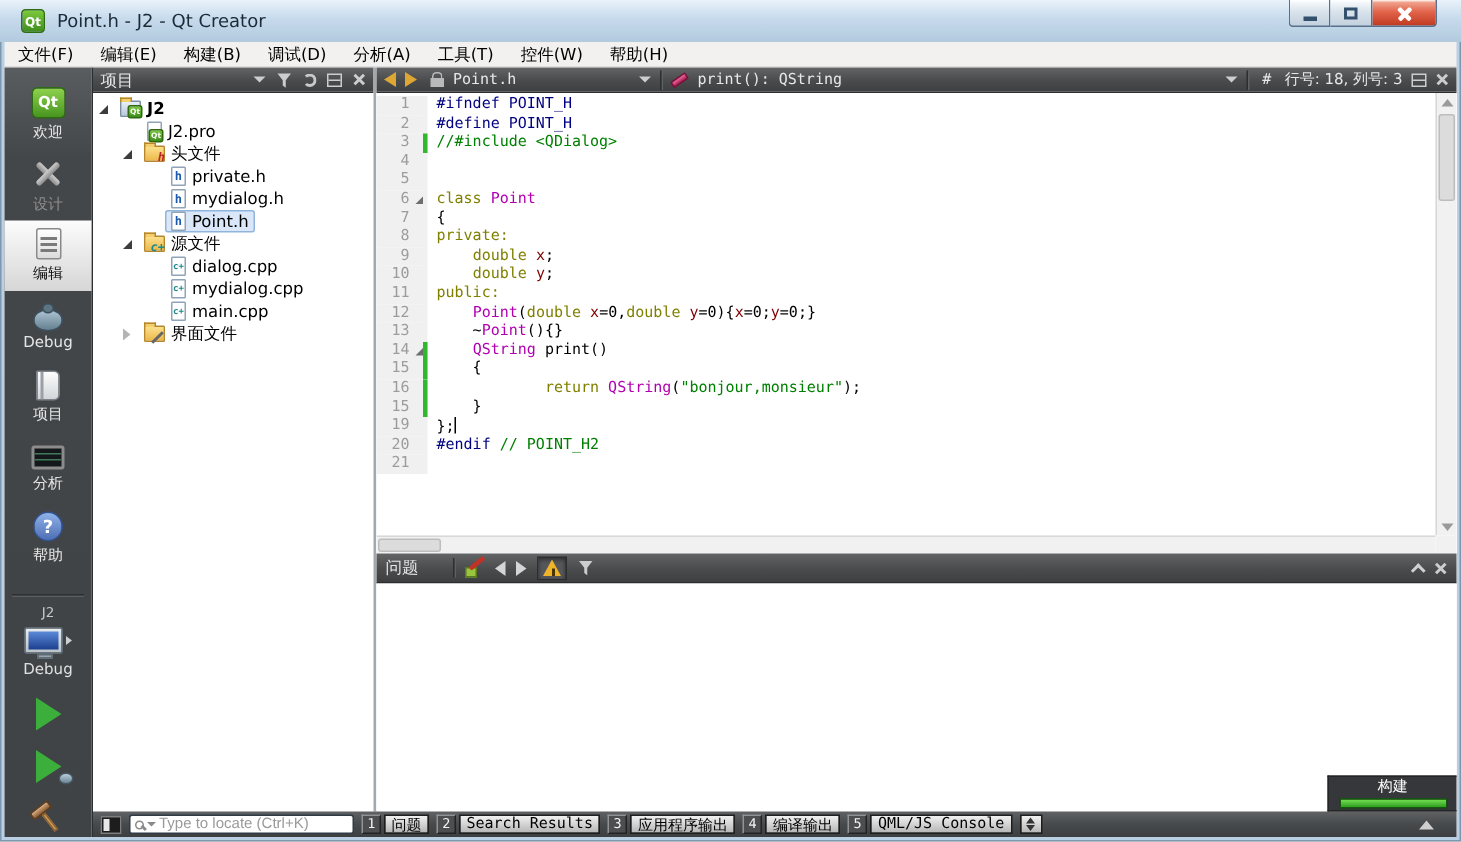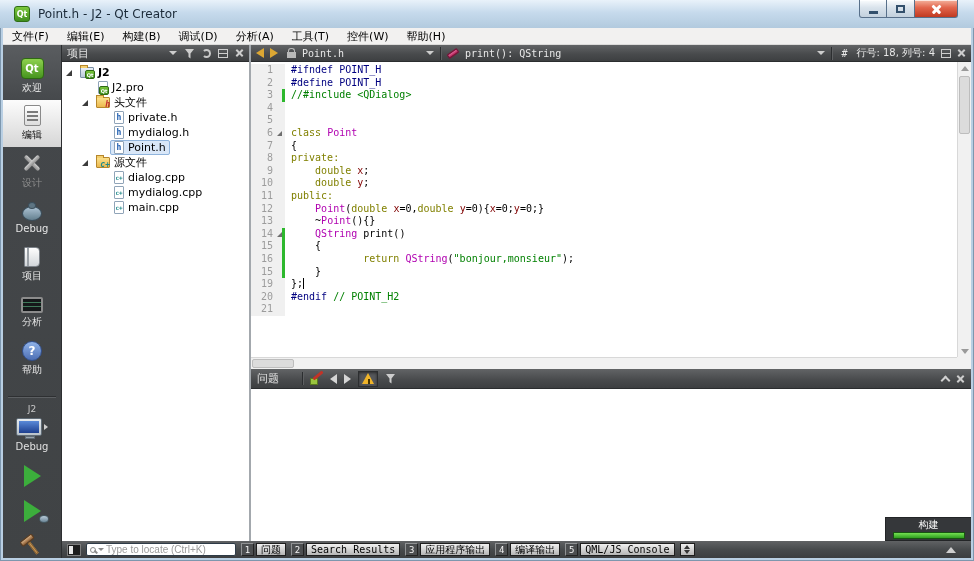--- a/index.html
+++ b/index.html
@@ -223,34 +223,34 @@
     </div>
 
   <div class="app">
 
     <div class="sidebar">
       <div class="modes" id="modes">
           <div class="mode">
             <span class="mi mi-qt-welcome">Qt</span>
             <span>欢迎</span>
           </div>
+          <div class="mode disabled">
+            <span class="mi mi-design">
+              <i class="b1"></i>
+              <i class="b2"></i>
+            </span>
+            <span>设计</span>
+          </div>
           <div class="mode selected">
             <span class="mi mi-edit">
               <i></i>
               <i></i>
               <i></i>
             </span>
             <span>编辑</span>
-          </div>
-          <div class="mode disabled">
-            <span class="mi mi-design">
-              <i class="b1"></i>
-              <i class="b2"></i>
-            </span>
-            <span>设计</span>
           </div>
           <div class="mode">
             <span class="mi mi-debug">
               <i></i>
             </span>
             <span>Debug</span>
           </div>
           <div class="mode">
             <span class="mi mi-projects"></span>
             <span>项目</span>
@@ -379,41 +379,50 @@
               </span>
               <span class="tlabel">mydialog.cpp</span>
             </span>
           </div>
           <div class="trow" style="padding-left: 48px;">
             <span class="row-inner">
               <span class="pg">
                 <b class="pl-c">c+</b>
               </span>
               <span class="tlabel">main.cpp</span>
+            </span>
+          </div>
+          <div class="trow" style="padding-left: 20px;">
+            <span class="arrow-col"></span>
+            <span class="row-inner">
+              <span class="fo">
+                <i class="uslash"></i>
+              </span>
+              <span class="tlabel">界面文件</span>
             </span>
           </div>
         </div>
     </div>
 
     <div class="splitter"></div>
 
     <div class="editor-col">
       <div class="etb dhead">
         <span class="nav-back"></span>
         <span class="nav-fwd"></span>
         <span class="lock-ic"></span>
         <span class="file-name">Point.h</span>
         <span class="tri-down"></span>
         <span class="vsep"></span>
         <span class="pencil-ic"></span>
         <span class="symbol">print(): QString</span>
         <span class="tri-down"></span>
         <span class="vsep"></span>
         <span class="hashbtn">#</span>
-        <span class="linecol">行号: 18, 列号: 4</span>
+        <span class="linecol">行号: 18, 列号: 3</span>
         <span class="split-ic"></span>
         <span class="x-ic">
             <i></i>
             <i></i>
           </span>
       </div>
 
       <div class="code-area">
         <div class="lines" id="code">
             <div class="line">

